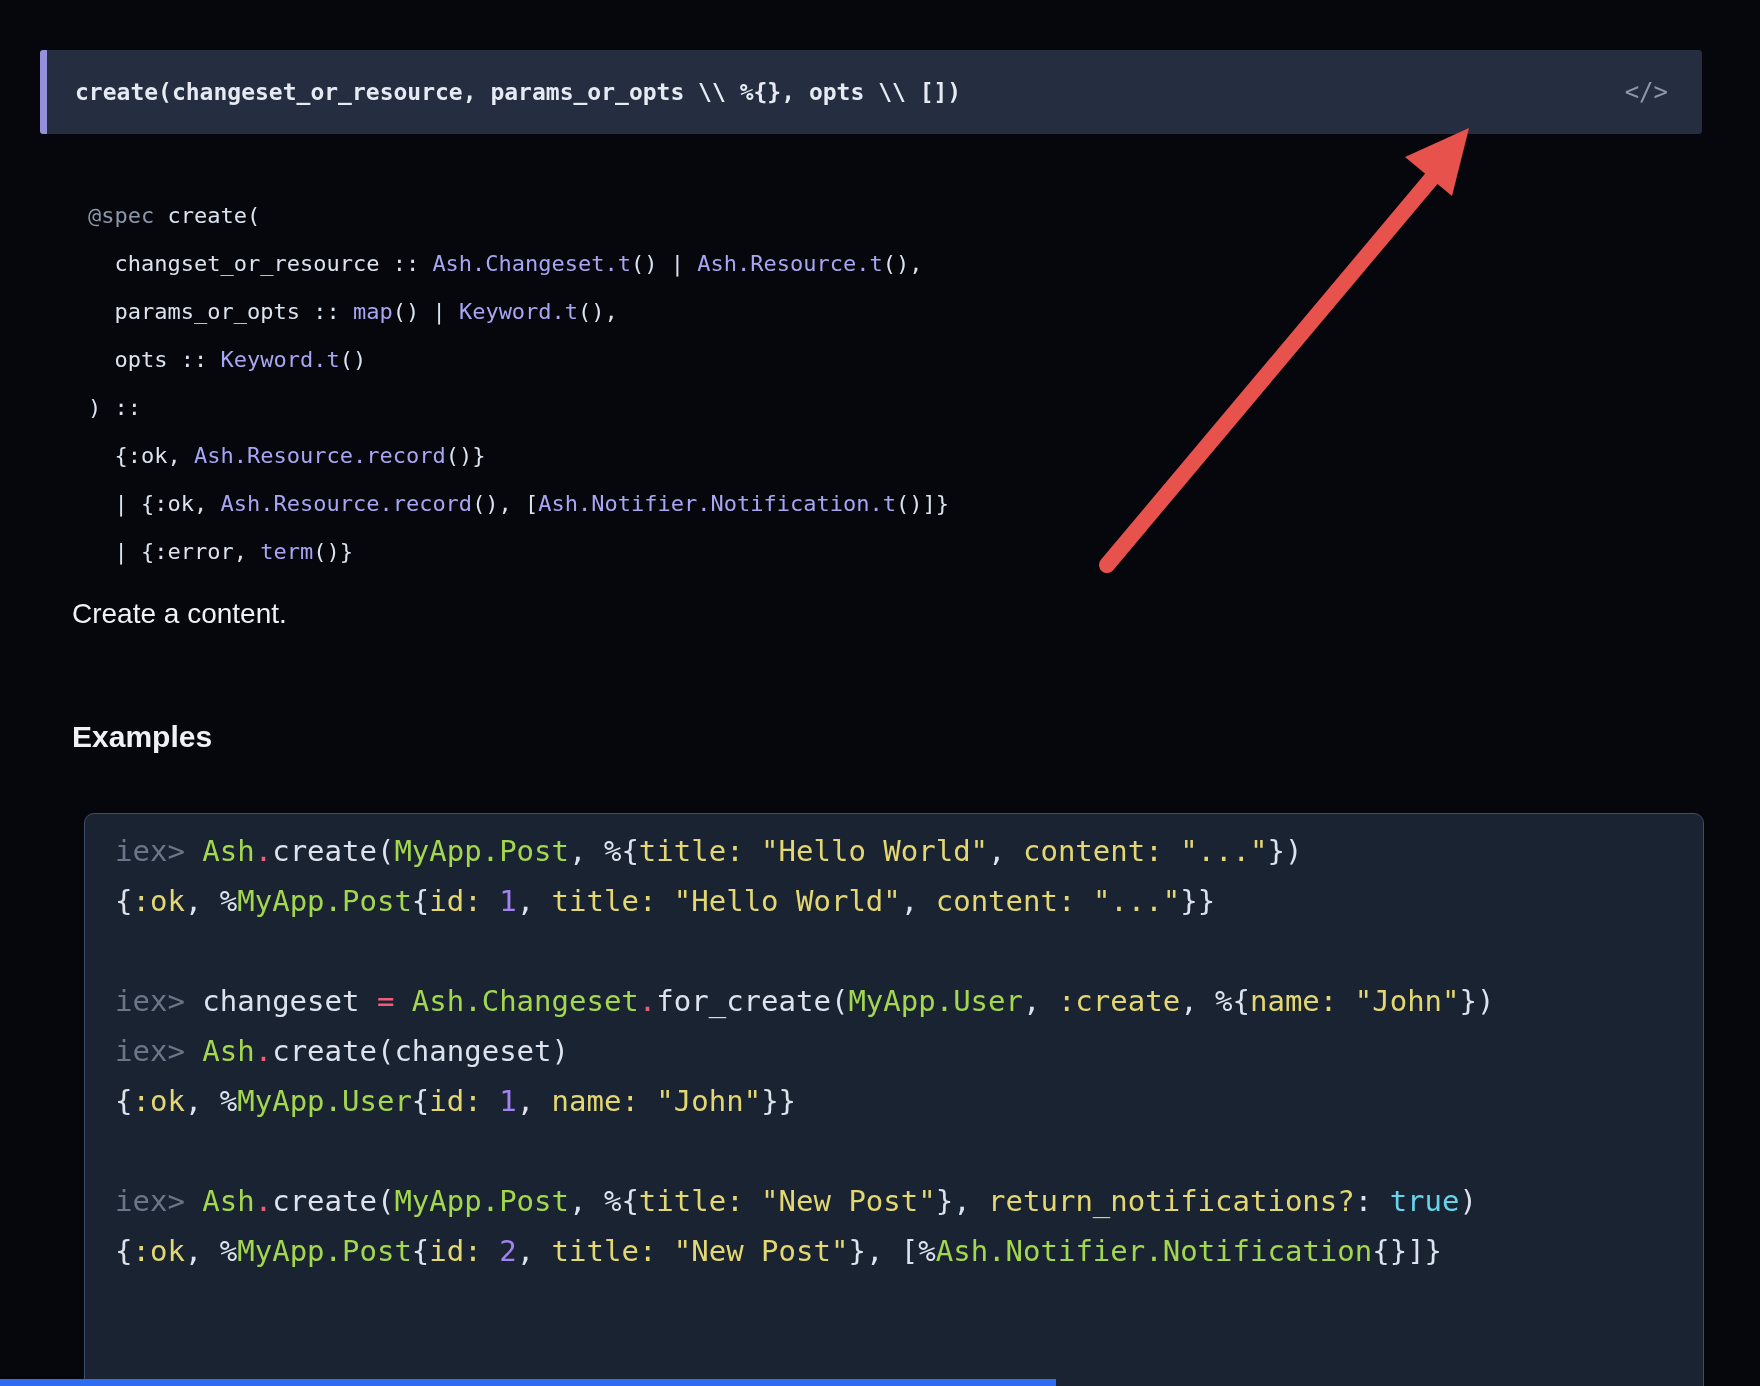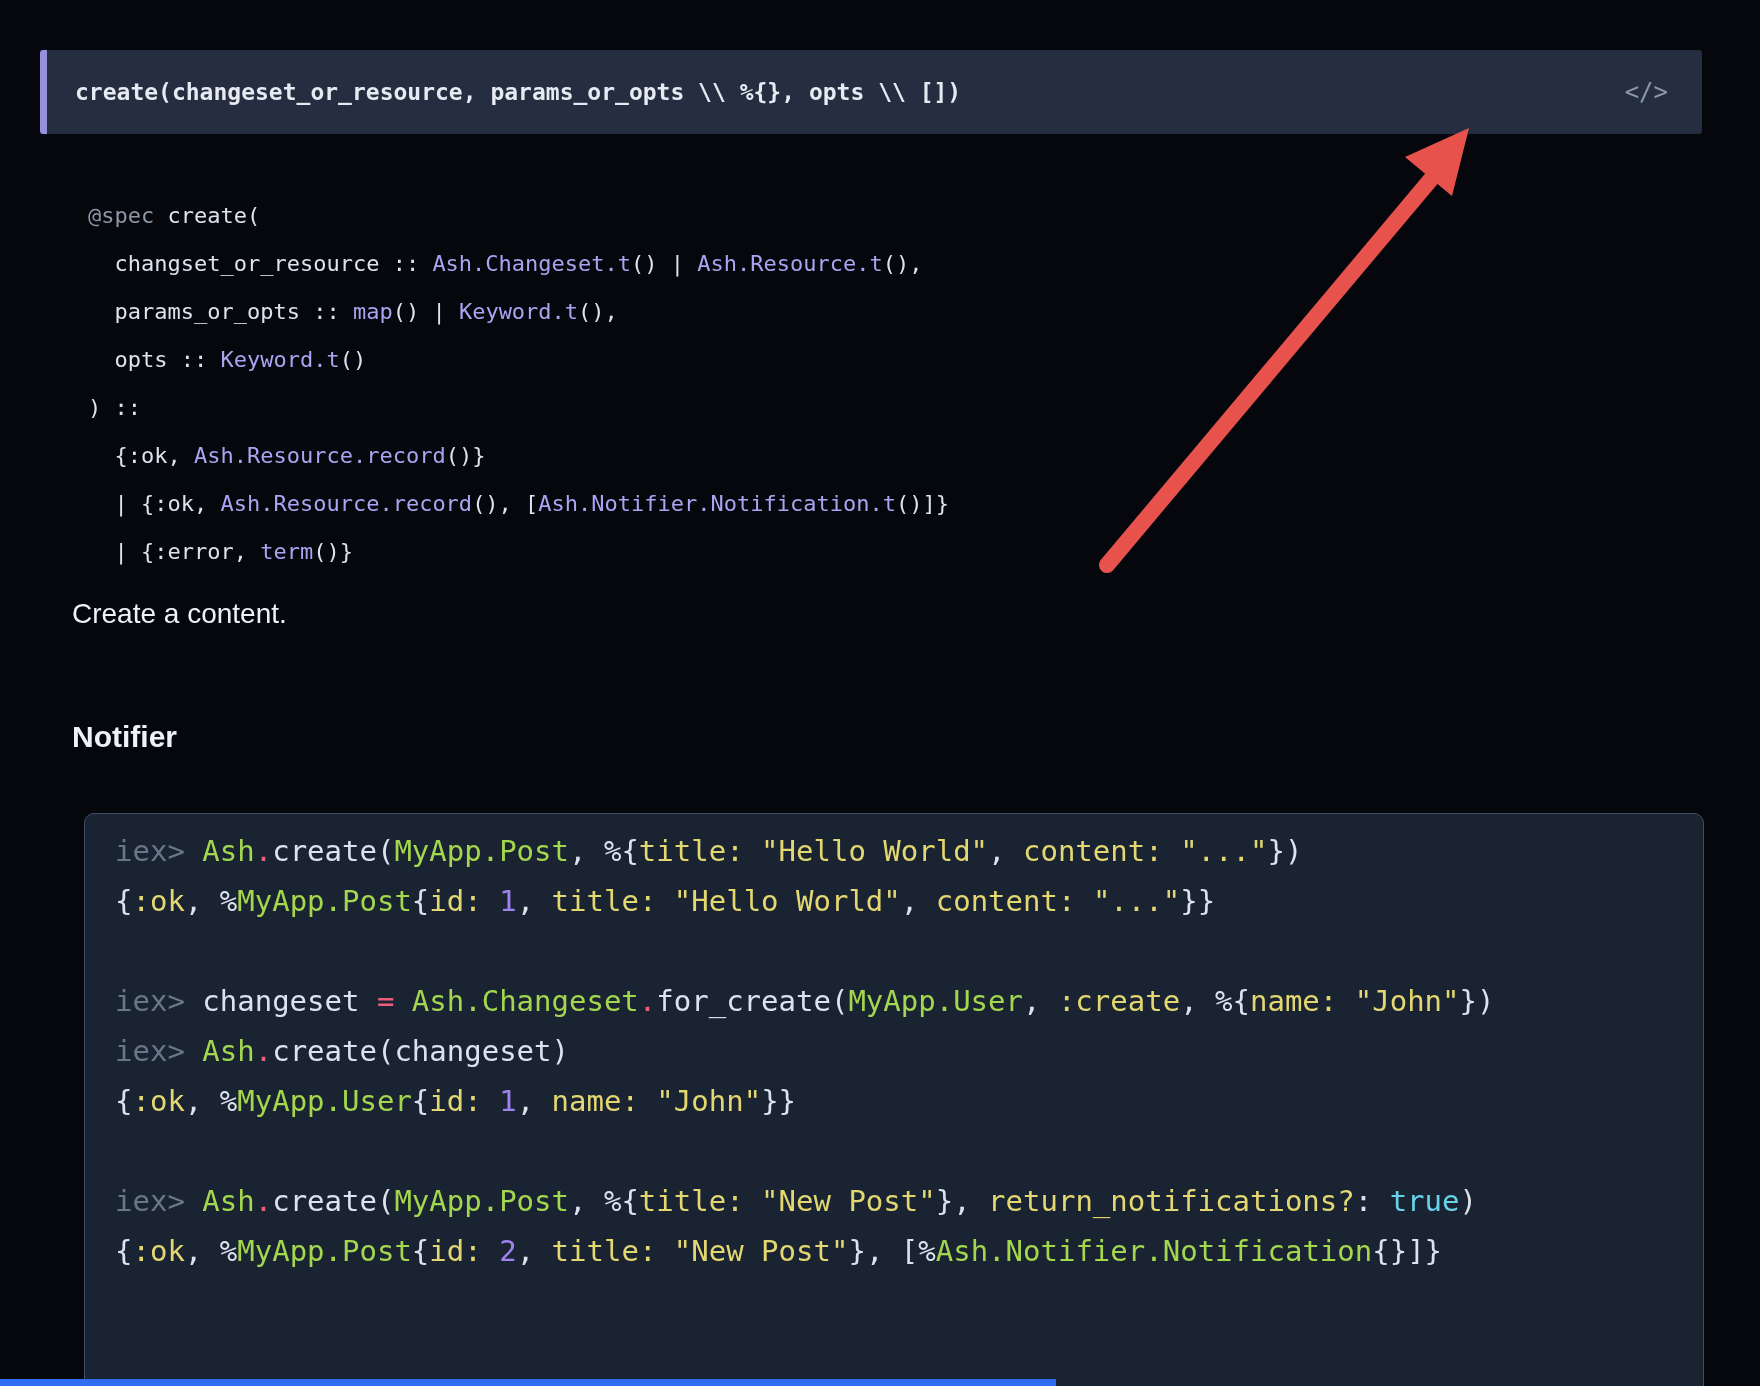--- a/index.html
+++ b/index.html
@@ -87,21 +87,21 @@
 
 <div class="doc-header">
   <span class="signature">create(changeset_or_resource, params_or_opts \\ %{}, opts \\ [])</span>
   <span class="source-icon">&lt;/&gt;</span>
 </div>
 
 <pre class="spec"><div class="code-line"><span class="tk-g">@spec </span><span class="tk-p">create(</span></div><div class="code-line"><span class="tk-p">  changset_or_resource :: </span><span class="tk-t">Ash.Changeset.t</span><span class="tk-p">() | </span><span class="tk-t">Ash.Resource.t</span><span class="tk-p">(),</span></div><div class="code-line"><span class="tk-p">  params_or_opts :: </span><span class="tk-t">map</span><span class="tk-p">() | </span><span class="tk-t">Keyword.t</span><span class="tk-p">(),</span></div><div class="code-line"><span class="tk-p">  opts :: </span><span class="tk-t">Keyword.t</span><span class="tk-p">()</span></div><div class="code-line"><span class="tk-p">) ::</span></div><div class="code-line"><span class="tk-p">  {:ok, </span><span class="tk-t">Ash.Resource.record</span><span class="tk-p">()}</span></div><div class="code-line"><span class="tk-p">  | {:ok, </span><span class="tk-t">Ash.Resource.record</span><span class="tk-p">(), [</span><span class="tk-t">Ash.Notifier.Notification.t</span><span class="tk-p">()]}</span></div><div class="code-line"><span class="tk-p">  | {:error, </span><span class="tk-t">term</span><span class="tk-p">()}</span></div></pre>
 
 <div class="description">Create a content.</div>
 
-<h2 class="examples-heading">Notifier</h2>
+<h2 class="examples-heading">Examples</h2>
 
 <div class="code-block">
   <pre class="code"><div class="code-line"><span class="tk-c">iex&gt; </span><span class="tk-a">Ash</span><span class="tk-o">.</span><span class="tk-p">create(</span><span class="tk-a">MyApp.Post</span><span class="tk-p">, %{</span><span class="tk-s">title:</span><span class="tk-p"> </span><span class="tk-s">"Hello World"</span><span class="tk-p">, </span><span class="tk-s">content:</span><span class="tk-p"> </span><span class="tk-s">"..."</span><span class="tk-p">})</span></div><div class="code-line"><span class="tk-p">{</span><span class="tk-s">:ok</span><span class="tk-p">, %</span><span class="tk-a">MyApp.Post</span><span class="tk-p">{</span><span class="tk-s">id:</span><span class="tk-p"> </span><span class="tk-n">1</span><span class="tk-p">, </span><span class="tk-s">title:</span><span class="tk-p"> </span><span class="tk-s">"Hello World"</span><span class="tk-p">, </span><span class="tk-s">content:</span><span class="tk-p"> </span><span class="tk-s">"..."</span><span class="tk-p">}}</span></div><div class="code-line">&nbsp;</div><div class="code-line"><span class="tk-c">iex&gt; </span><span class="tk-p">changeset </span><span class="tk-o">=</span><span class="tk-p"> </span><span class="tk-a">Ash.Changeset</span><span class="tk-o">.</span><span class="tk-p">for_create(</span><span class="tk-a">MyApp.User</span><span class="tk-p">, </span><span class="tk-s">:create</span><span class="tk-p">, %{</span><span class="tk-s">name:</span><span class="tk-p"> </span><span class="tk-s">"John"</span><span class="tk-p">})</span></div><div class="code-line"><span class="tk-c">iex&gt; </span><span class="tk-a">Ash</span><span class="tk-o">.</span><span class="tk-p">create(changeset)</span></div><div class="code-line"><span class="tk-p">{</span><span class="tk-s">:ok</span><span class="tk-p">, %</span><span class="tk-a">MyApp.User</span><span class="tk-p">{</span><span class="tk-s">id:</span><span class="tk-p"> </span><span class="tk-n">1</span><span class="tk-p">, </span><span class="tk-s">name:</span><span class="tk-p"> </span><span class="tk-s">"John"</span><span class="tk-p">}}</span></div><div class="code-line">&nbsp;</div><div class="code-line"><span class="tk-c">iex&gt; </span><span class="tk-a">Ash</span><span class="tk-o">.</span><span class="tk-p">create(</span><span class="tk-a">MyApp.Post</span><span class="tk-p">, %{</span><span class="tk-s">title:</span><span class="tk-p"> </span><span class="tk-s">"New Post"</span><span class="tk-p">}, </span><span class="tk-s">return_notifications?</span><span class="tk-p">: </span><span class="tk-b">true</span><span class="tk-p">)</span></div><div class="code-line"><span class="tk-p">{</span><span class="tk-s">:ok</span><span class="tk-p">, %</span><span class="tk-a">MyApp.Post</span><span class="tk-p">{</span><span class="tk-s">id:</span><span class="tk-p"> </span><span class="tk-n">2</span><span class="tk-p">, </span><span class="tk-s">title:</span><span class="tk-p"> </span><span class="tk-s">"New Post"</span><span class="tk-p">}, [%</span><span class="tk-a">Ash.Notifier.Notification</span><span class="tk-p">{}]}</span></div></pre>
 </div>
 
 <svg class="arrow-overlay" width="1760" height="1386" viewBox="0 0 1760 1386" xmlns="http://www.w3.org/2000/svg">
   <line x1="1107" y1="565" x2="1437" y2="172" stroke-width="16" stroke-linecap="round"></line>
   <polygon points="1469,128 1452,196 1405,157"></polygon>
 </svg>
 

